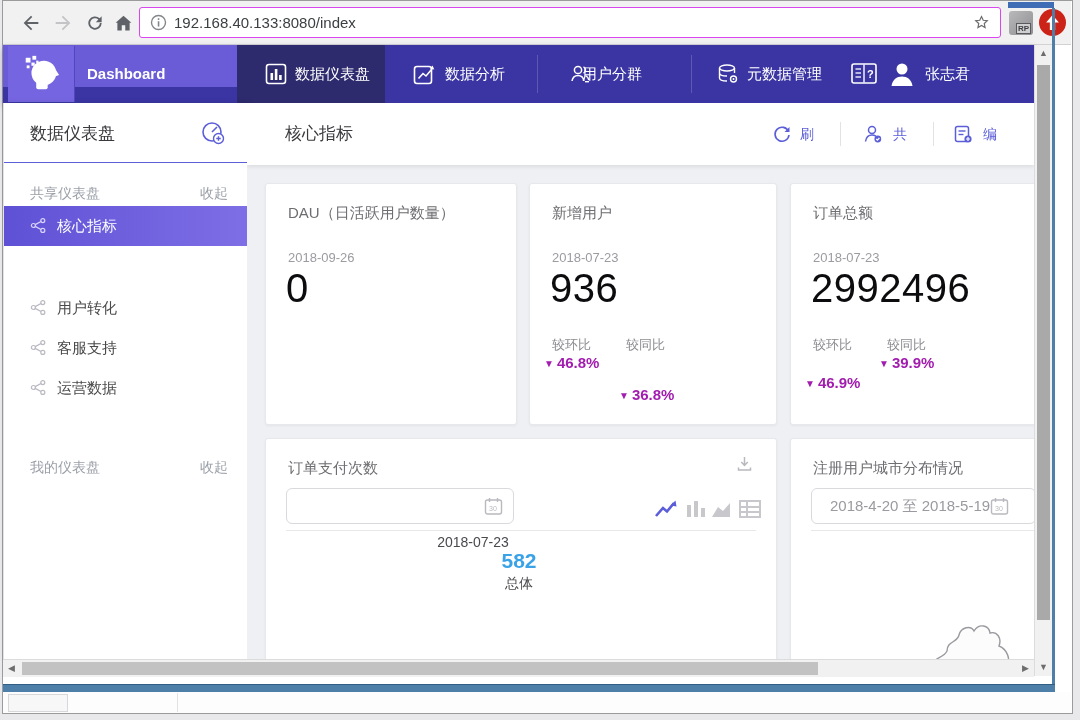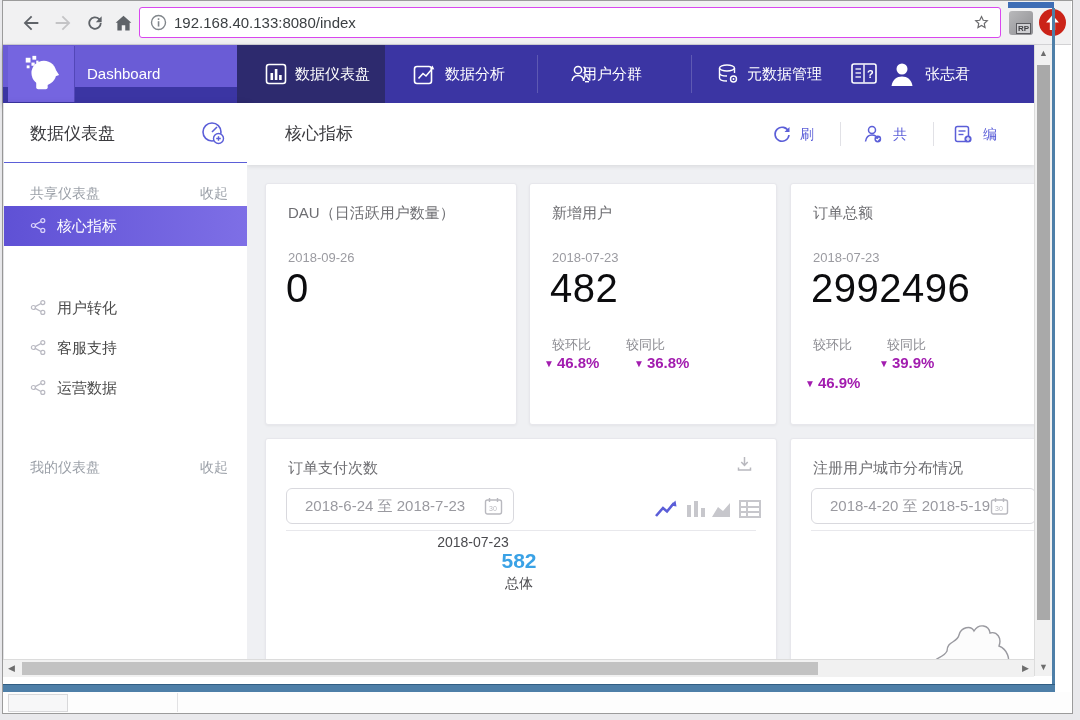--- a/index.html
+++ b/index.html
@@ -7,21 +7,21 @@
   .stage{position:relative;width:1080px;height:720px;background:#e9e9ec;overflow:hidden;}
   .abs{position:absolute;}
   .frame{position:absolute;left:2px;top:0;width:1069px;height:712px;background:#fff;border:1px solid #9b9b9b;}
   
   .toolbar{position:absolute;left:3px;top:1px;width:1068px;height:43px;background:#f1f1f2;border-bottom:1px solid #d2d2d4;}
   .navbtn{position:absolute;top:8px;width:28px;height:28px;display:flex;align-items:center;justify-content:center;color:#5f6368;}
   .urlbar{position:absolute;left:136px;top:6px;width:860px;height:29px;background:#fff;border:1px solid #d946ef;border-radius:3px;}
   .urltext{position:absolute;left:34px;top:0;line-height:29px;font-size:15px;color:#3c4043;white-space:nowrap;}
   
   .appnav{position:absolute;left:3px;top:45px;width:1031px;height:58px;background:#3b35a3;box-shadow:0 3px 6px rgba(30,25,90,.35);}
-  .brand{position:absolute;left:0;top:0;width:244px;height:42px;background:#6a5cd6;}
+  .brand{position:absolute;left:0;top:0;width:244px;height:42px;background:#6a5cd6;font-weight:bold;}
   .logo-tile{position:absolute;left:5px;top:1px;width:66px;height:56px;background:#7565e0;border-right:1px solid #5347b8;display:flex;align-items:center;justify-content:center;}
   .tab{position:absolute;top:0;height:58px;color:#fff;font-size:15px;}
   .tab .lbl{position:absolute;top:0;line-height:58px;white-space:nowrap;}
   .tab .tic{position:absolute;top:18px;width:22px;height:22px;color:#fff;}
   .vdiv-nav{position:absolute;top:10px;width:1px;height:38px;background:rgba(255,255,255,.18);}
   
   .sidebar{position:absolute;left:3px;top:103px;width:244px;height:556px;background:#fff;box-shadow:2px 0 6px rgba(0,0,0,.10);border-left:1px solid #e3e3e6;}
   .sb-item{position:absolute;left:0;width:244px;height:40px;color:#4a4a4a;font-size:15px;}
   .sb-item .sic{position:absolute;left:26px;top:11px;width:17px;height:17px;color:#b9b9c2;}
   .sb-item .stx{position:absolute;left:53px;line-height:40px;}
@@ -274,45 +274,44 @@
 
     <div class="card" style="left:18px;top:80px;width:250px;height:240px;">
       <div class="card-title">DAU（日活跃用户数量）</div>
       <div class="kpi-date">2018-09-26</div>
       <div class="kpi-value">0</div>
     </div>
 
     <div class="card" style="left:282px;top:80px;width:246px;height:240px;">
       <div class="card-title">新增用户</div>
       <div class="kpi-date">2018-07-23</div>
-      <div class="kpi-value">482</div>
+      <div class="kpi-value">936</div>
       <div class="delta-label" style="left:22px;">较环比</div>
       <div class="delta-label" style="left:96px;">较同比</div>
       <div class="delta-value" style="left:14px;"><span class="tri">▼</span><span>46.8%</span></div>
-      <div class="delta-value" style="left:104px;"><span class="tri">▼</span><span>36.8%</span></div>
+      <div class="delta-value" style="left:89px;margin-top:32px;"><span class="tri">▼</span><span>36.8%</span></div>
     </div>
 
     <div class="card" style="left:543px;top:80px;width:247px;height:240px;">
       <div class="card-title">订单总额</div>
       <div class="kpi-date">2018-07-23</div>
       <div class="kpi-value">2992496</div>
       <div class="delta-label" style="left:22px;">较环比</div>
       <div class="delta-label" style="left:96px;">较同比</div>
       <div class="delta-value" style="left:14px;margin-top:20px;"><span class="tri">▼</span><span>46.9%</span></div>
       <div class="delta-value" style="left:88px;"><span class="tri">▼</span><span>39.9%</span></div>
     </div>
 
     <div class="card" style="left:18px;top:335px;width:510px;height:300px;">
       <div class="card-title">订单支付次数</div>
       <svg class="abs" style="left:470px;top:16px;" width="17" height="17" viewBox="0 0 17 17">
           <path d="M8.5 2v8M5.3 7l3.2 3.4L11.7 7" fill="none" stroke="#b8b8be" stroke-width="1.5"></path>
           <path d="M2.5 12.5v2.5h12v-2.5" fill="none" stroke="#b8b8be" stroke-width="1.5"></path>
         </svg>
       <div class="daterange" style="left:20px;width:226px;">
-        <span class="dtx">2018-6-24 至 2018-7-23</span>
         <svg class="cal" style="right:10px;" viewBox="0 0 19 19">
             <rect x="1.5" y="3" width="16" height="14" rx="2" fill="none" stroke="currentColor" stroke-width="1.4"></rect>
             <line x1="5.5" y1="1" x2="5.5" y2="5" stroke="currentColor" stroke-width="1.4"></line>
             <line x1="13.5" y1="1" x2="13.5" y2="5" stroke="currentColor" stroke-width="1.4"></line>
             <text x="5" y="14" font-size="7" fill="currentColor" font-family="Liberation Sans, sans-serif">30</text>
           </svg>
       </div>
       <svg class="ctype" style="left:388px;color:#5b5ed8;" viewBox="0 0 24 20">
           <path d="M2 17 9 9l4 3.5L20 4" fill="none" stroke="currentColor" stroke-width="2.6"></path>
           <path d="M21.5 1.5l1 6-6-1z" fill="currentColor"></path>

